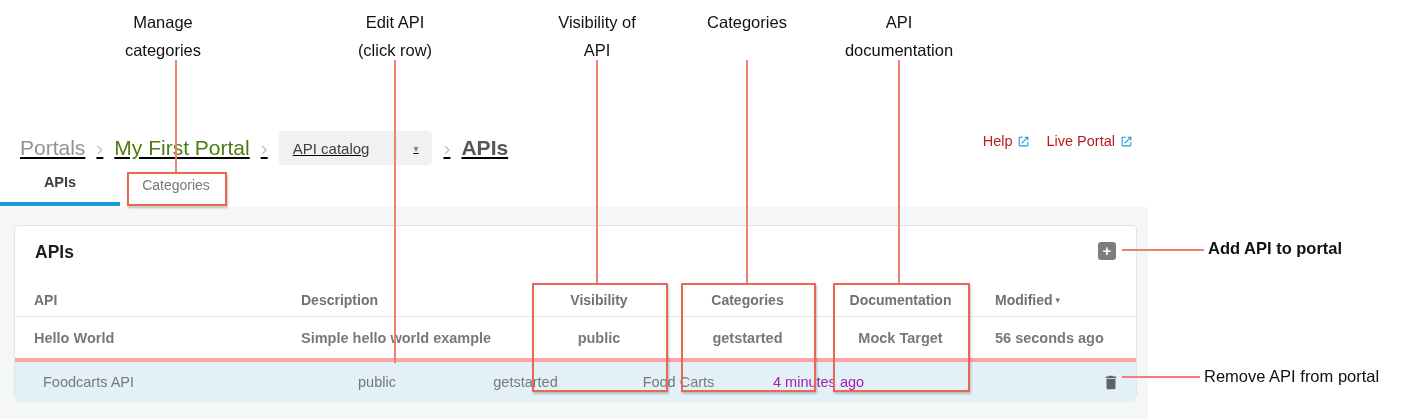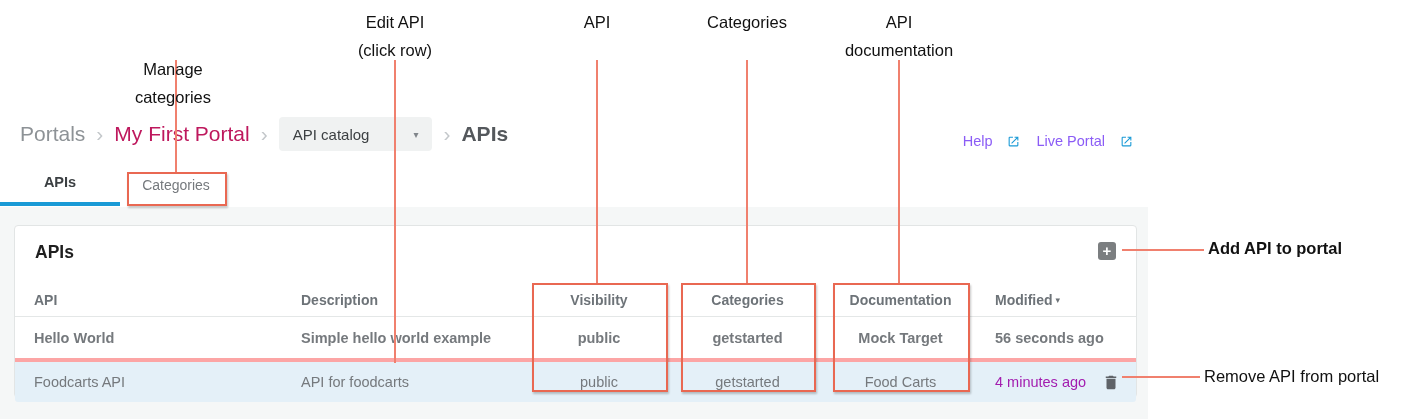--- a/index.html
+++ b/index.html
@@ -9,32 +9,32 @@
   
   .callout{position:absolute;top:8px;width:170px;text-align:center;color:#111;
            font-size:16.5px;line-height:28px;}
   .vline{position:absolute;width:2px;background:#f0806e;}
   .hline{position:absolute;height:2px;background:#f0806e;}
   .ann-rect{position:absolute;border:2px solid #e96852;box-shadow:1px 2px 2px rgba(0,0,0,.22);
             pointer-events:none;}
   .side-label{position:absolute;color:#111;font-size:16.5px;white-space:nowrap;}
 
   
-  .breadcrumb{position:absolute;left:20px;top:114px;height:40px;display:flex;align-items:center;}
+  .breadcrumb{position:absolute;left:20px;top:128px;height:40px;display:flex;align-items:center;text-decoration:underline;}
   .bc-portals{color:#8d9296;font-size:21px;}
   .bc-chev{color:#c3c7ca;font-size:21px;margin:0 11px;}
-  .bc-portal{color:#be185d;font-size:21px;}
+  .bc-portal{color:#4d7c0f;font-size:21px;}
   .bc-dropdown{display:flex;align-items:center;background:#f0f2f2;border-radius:4px;
                height:34px;padding:0 14px;cursor:pointer;}
   .bc-dd-text{color:#3c4043;font-size:15px;}
   .bc-dd-caret{color:#80868b;font-size:10px;margin-left:44px;}
   .bc-current{color:#54585c;font-size:21px;font-weight:bold;}
 
   .header-links{position:absolute;top:133px;right:270px;display:flex;gap:16px;align-items:center;}
-  .hlink{display:flex;align-items:center;gap:15px;color:#8b5cf6;font-size:14.5px;cursor:pointer;text-align:center;}
+  .hlink{display:flex;align-items:center;gap:5px;color:#b91c1c;font-size:14.5px;cursor:pointer;text-align:center;}
   .ext-icon svg{display:block;}
 
   
   .tab-apis{position:absolute;left:0;top:174px;width:120px;text-align:center;
             color:#3c4043;font-size:14.5px;font-weight:bold;cursor:pointer;}
   .tab-underline{position:absolute;left:0;top:202px;width:120px;height:4px;background:#1a9ad6;}
   .tab-categories{position:absolute;left:127px;top:174px;width:98px;text-align:center;
                   color:#75797d;font-size:14px;background:#fff;cursor:pointer;padding:3px 0;}
 
   
@@ -47,21 +47,21 @@
   .card-title{position:absolute;left:20px;top:16px;color:#1f1f1f;font-size:17.5px;font-weight:bold;}
   .add-btn{position:absolute;right:20px;top:16px;width:18px;height:18px;background:#7b7e80;
            border-radius:3px;color:#fff;display:flex;align-items:center;justify-content:center;
            cursor:pointer;}
   .add-btn span{font-size:15px;font-weight:bold;line-height:1;margin-top:-1px;}
 
   .trow{display:flex;align-items:center;}
   .thead{height:33px;border-bottom:1px solid #e4e7e7;color:#6d7378;font-size:14px;font-weight:bold;}
   .tbody-row{height:41px;color:#75797d;font-size:14.5px;position:relative;}
   .row-1{border-bottom:4px solid #fca5a5;font-weight:bold;}
-  .row-hl{background:#e4f0f8;border-radius:0 0 3px 3px;height:40px;}
+  .row-hl{background:#e4f0f8;border-radius:0 0 3px 3px;height:40px;padding-left:9px;}
   .c-api{flex:0 0 286px;padding-left:19px;box-sizing:border-box;}
   .c-desc{flex:0 0 231px;}
   .c-vis{flex:0 0 134px;text-align:center;}
   .sp1{flex:0 0 15px;}
   .c-cat{flex:0 0 133px;text-align:center;}
   .sp2{flex:0 0 19px;}
   .c-doc{flex:0 0 135px;text-align:center;}
   .c-mod{flex:1 1 auto;padding-left:27px;box-sizing:border-box;}
   .sort-caret{font-size:9px;color:#6d7378;margin-left:3px;vertical-align:2px;}
   .faded{color:#a21caf;}
@@ -138,21 +138,20 @@
       <div class="c-vis">public</div>
       <div class="sp1"></div>
       <div class="c-cat">getstarted</div>
       <div class="sp2"></div>
       <div class="c-doc">Mock Target</div>
       <div class="c-mod">56 seconds ago</div>
     </div>
 
     <div class="trow tbody-row row-hl">
       <div class="c-api">Foodcarts API</div>
-      <div class="c-desc">API for foodcarts</div>
       <div class="c-vis">public</div>
       <div class="sp1"></div>
       <div class="c-cat">getstarted</div>
       <div class="sp2"></div>
       <div class="c-doc">Food Carts</div>
       <div class="c-mod faded">4 minutes ago</div>
       <div class="trash">
         <span>
           <svg width="18" height="19" viewBox="0 0 24 24" fill="#5f6368">
               <path d="M6 19c0 1.1.9 2 2 2h8c1.1 0 2-.9 2-2V7H6v12zM19 4h-3.5l-1-1h-5l-1 1H5v2h14V4z"></path>
@@ -168,29 +167,30 @@
   <div class="ann-rect" style="left:833px;top:283px;width:133px;height:105px;"></div>
 
   <div class="vline" style="left:175px;top:60px;height:112px;"></div>
   <div class="vline" style="left:394px;top:60px;height:303px;"></div>
   <div class="vline" style="left:596px;top:60px;height:223px;"></div>
   <div class="vline" style="left:746px;top:60px;height:223px;"></div>
   <div class="vline" style="left:898px;top:60px;height:223px;"></div>
   <div class="hline" style="left:1122px;top:249px;width:82px;"></div>
   <div class="hline" style="left:1122px;top:376px;width:78px;"></div>
 
-  <div class="callout" style="left:88px;margin-top:47px;">
+  <div class="callout" style="left:78px;">
     <div>Manage</div>
       <div>categories</div>
   </div>
   <div class="callout" style="left:310px;">
     <div>Edit API</div>
       <div>(click row)</div>
   </div>
   <div class="callout" style="left:512px;">
+    <div>Visibility of</div>
       <div>API</div>
   </div>
   <div class="callout" style="left:662px;">
     <div>Categories</div>
   </div>
   <div class="callout" style="left:814px;">
     <div>API</div>
       <div>documentation</div>
   </div>
 

